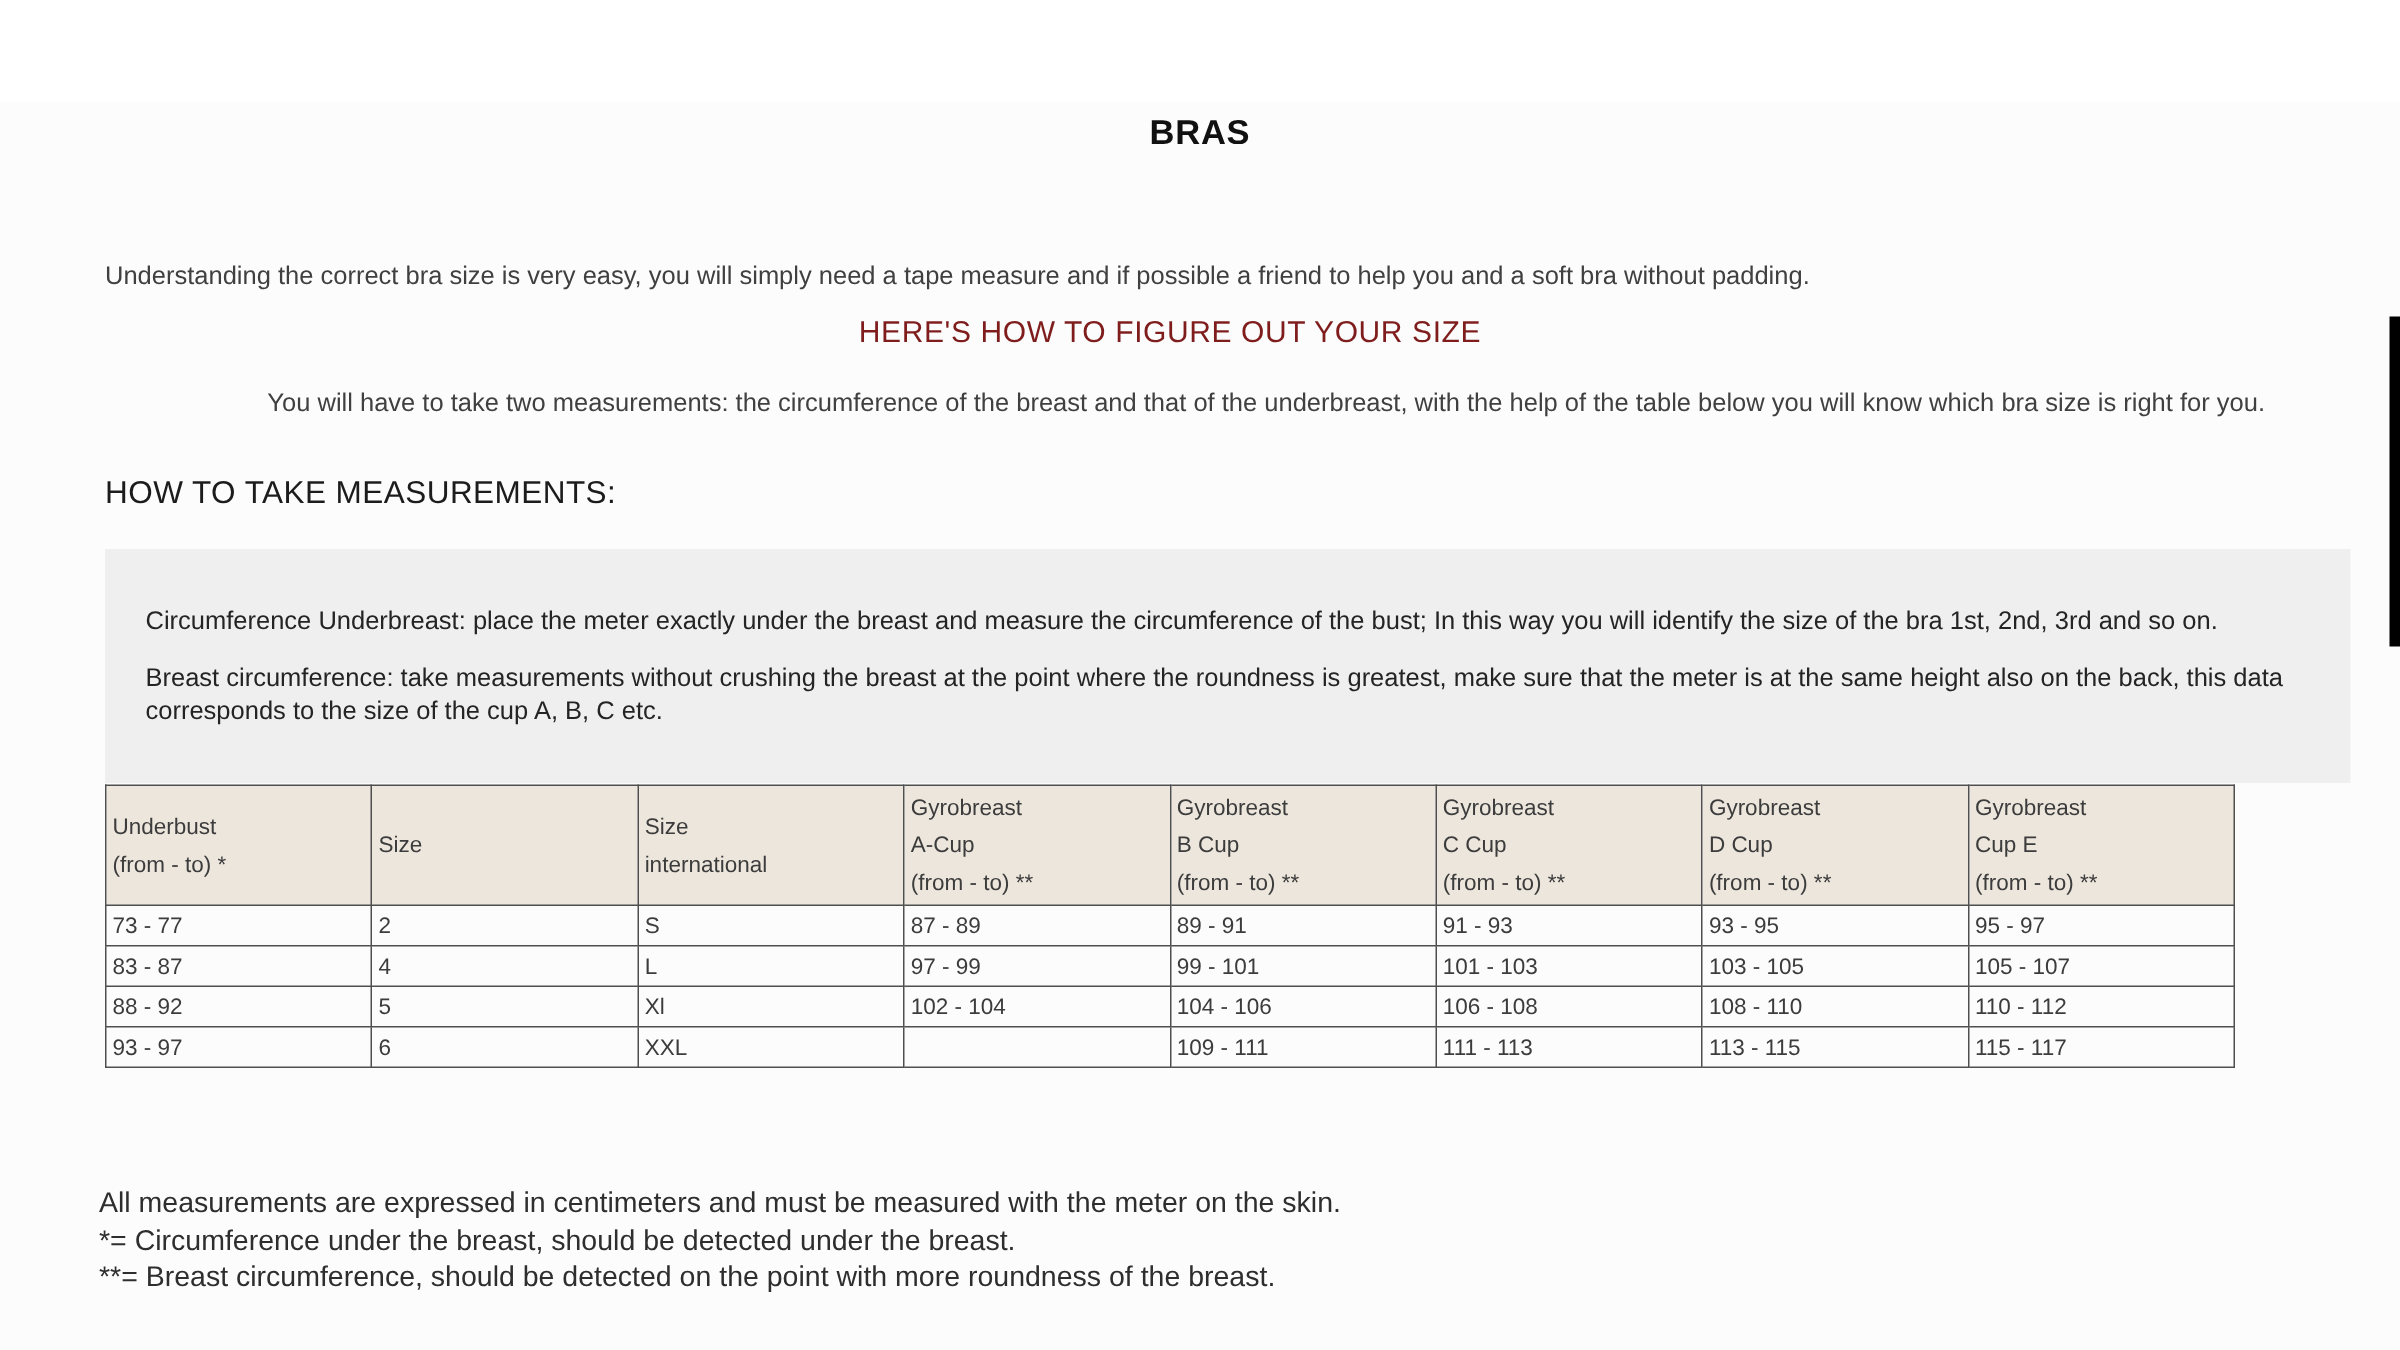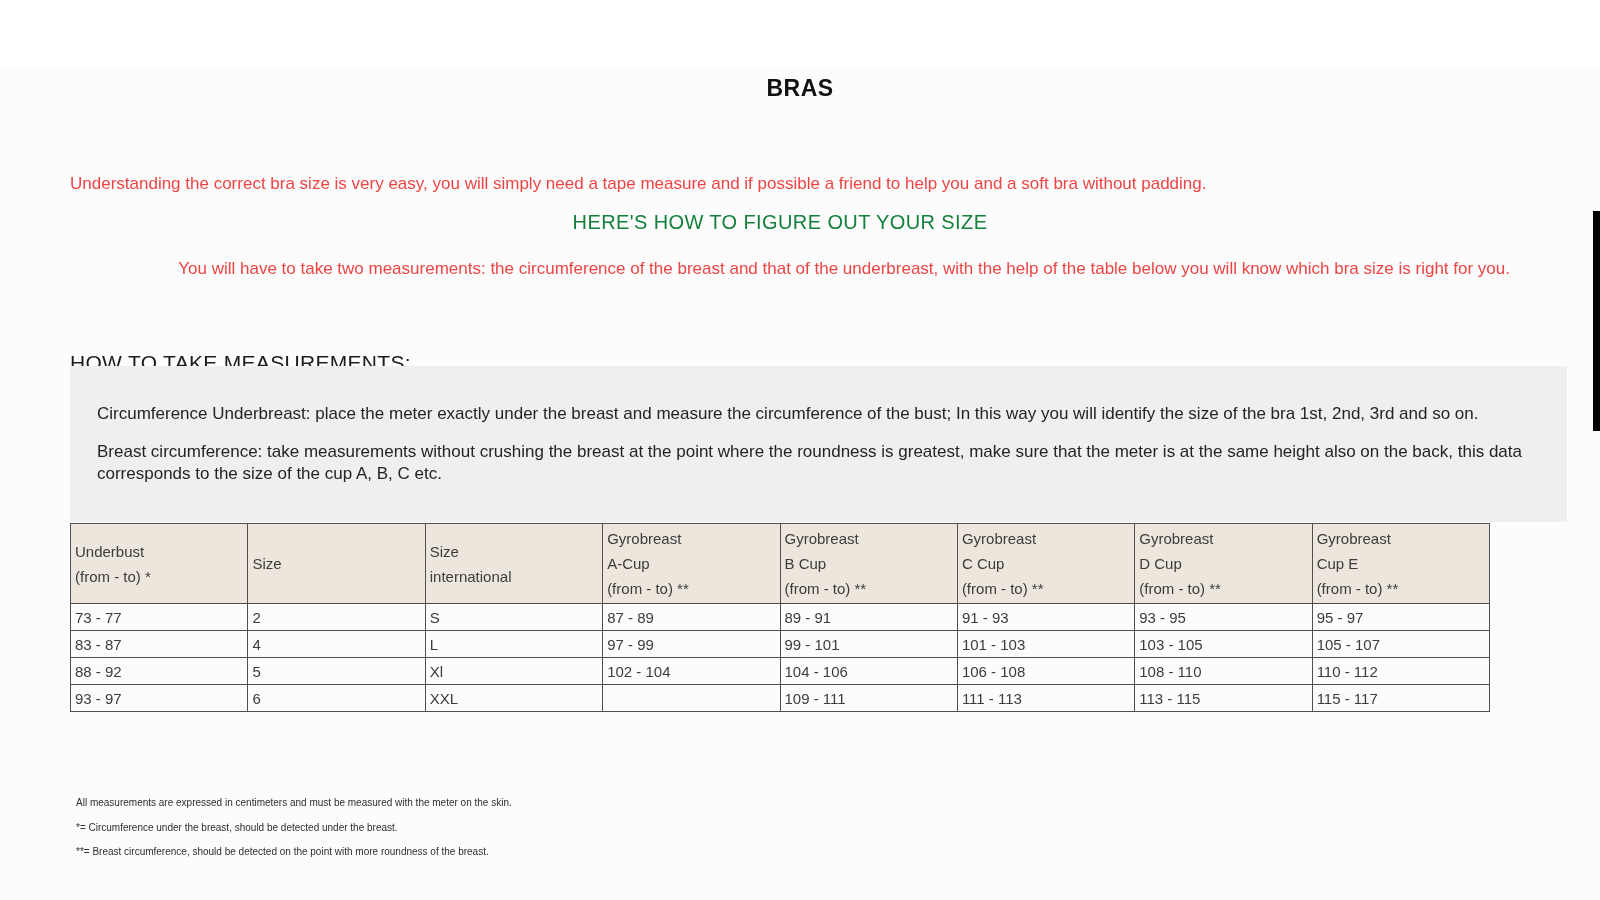--- a/index.html
+++ b/index.html
@@ -6,42 +6,42 @@
   html,body { width:1600px; height:900px; overflow:hidden; background:#ffffff;
     font-family:"Liberation Sans", sans-serif; color:#2b2b2b; }
   .page { position:relative; width:1466px; height:900px; }
   .lower-bg { position:absolute; left:0; top:68px; width:1600px; height:832px;
     background:#fcfcfc; }
   .title-clip { position:absolute; left:0; top:75px; width:1600px; height:21px;
     overflow:hidden; text-align:center; }
   .title-clip h1 { font-size:23px; line-height:26px; font-weight:700;
     letter-spacing:0.5px; color:#111; }
   .para { position:absolute; left:70px; width:1440px; font-size:17px;
-    line-height:22px; color:#ef4444; }
+    line-height:22px; color:#404040; }
   .p1 { top:173px; }
   .h2-center { position:absolute; left:70px; top:211px; width:1420px;
     text-align:center; font-size:20px; font-weight:400; letter-spacing:0.4px;
-    color:#15803d; }
+    color:#7f1d1d; }
   .p2 { top:258px;text-align:right; }
   .h3-left { position:absolute; left:70px; top:317px; font-size:21px;
-    font-weight:400; letter-spacing:0.3px; color:#1c1c1c;margin-top:34px; }
+    font-weight:400; letter-spacing:0.3px; color:#1c1c1c; }
   .instruction-box { position:absolute; left:70px; top:366px; width:1497px;
     background:#efefef; padding:21px 11px 21px 11px; font-size:17px;
     line-height:22px; color:#242424; }
   .instruction-box p { margin:16px; }
   table.size-table { position:absolute; left:70px; top:523px; width:1420px;
     border-collapse:collapse; table-layout:fixed; }
   table.size-table th, table.size-table td { border:1px solid #4f4f4f;
     font-weight:400; text-align:left; padding:2px 4px; font-size:15px;
     color:#3c3c3c; overflow:hidden; white-space:nowrap; }
   table.size-table th { background:#ece6dd; height:80px; vertical-align:middle;
     line-height:25px; }
   table.size-table td { height:27px; background:transparent; }
-  .footnotes { position:absolute; left:76px; top:791px; width:1400px;
-    font-size:10px; line-height:24.5px; color:#2e2e2e; }
+  .footnotes { position:absolute; left:66px; top:791px; width:1400px;
+    font-size:19px; line-height:24.5px; color:#2e2e2e; }
   .scrollbar-thumb { position:absolute; left:1593px; top:211px; width:7px;
     height:220px; background:#000; }
 </style>
 </head>
 <body>
 
 <div class="page">
   <div class="lower-bg"></div>
 
   <div class="title-clip">

